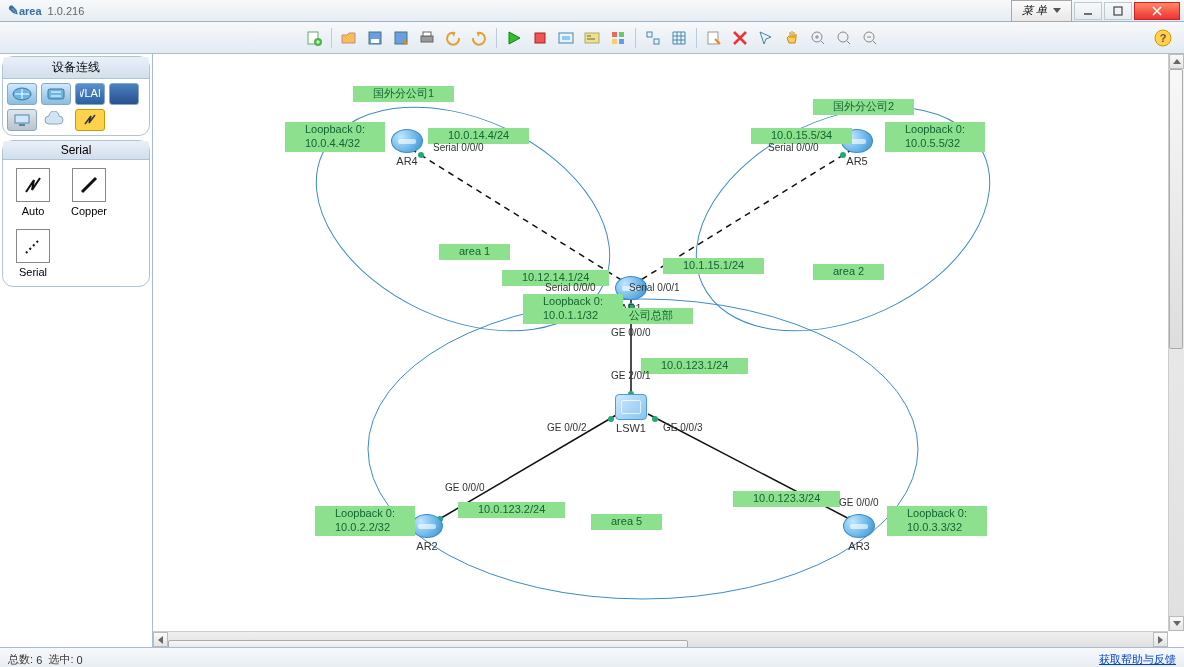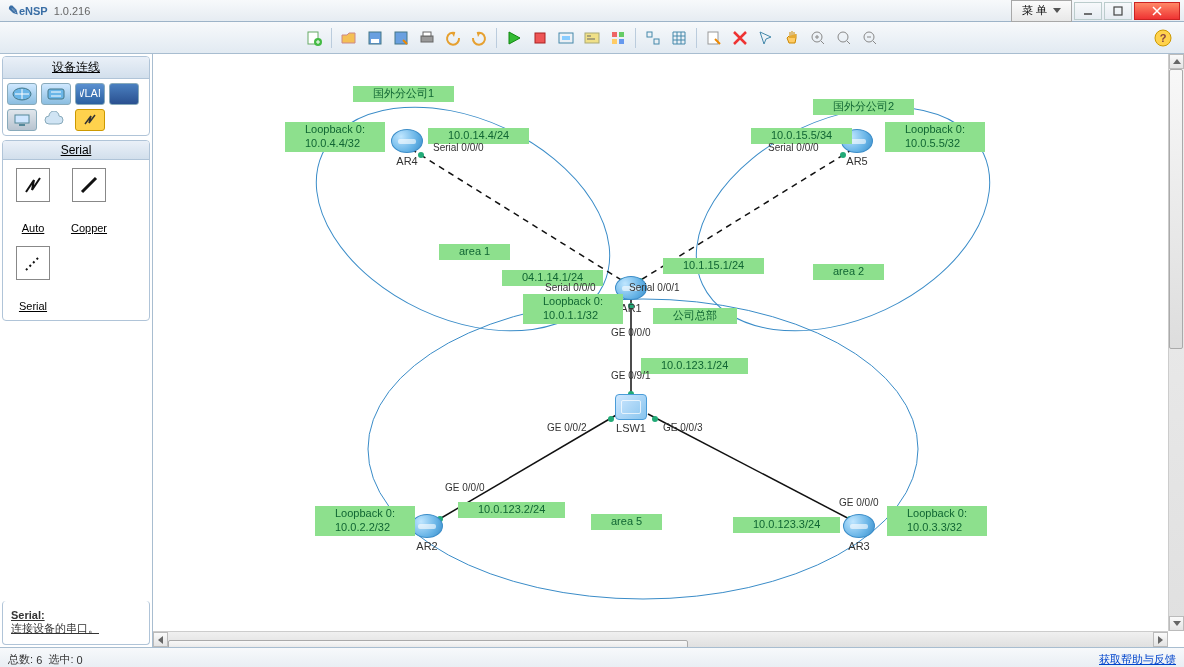--- a/index.html
+++ b/index.html
@@ -2,42 +2,42 @@
 <html><head>
 <meta charset="utf-8">
 <style>
 * { box-sizing: border-box; margin: 0; padding: 0; font-family: "Microsoft YaHei", Arial, sans-serif; font-size: 11px; }
 body { background: #fff; width: 1184px; height: 667px; overflow: hidden; position: relative; }
 
 .titlebar { height: 22px; background: linear-gradient(#f7f9fb,#e6ecf2); border-bottom: 1px solid #9db3c8; display: flex; align-items: center; padding: 0 4px; }
 .titlebar .logo { color: #3a6ea5; font-weight: bold; font-size: 13px; margin-left: 4px; }
 .titlebar .ver { color: #666; margin-left: 6px; font-size: 11px; }
 .titlebar .spacer { flex: 1; }
-.menu-btn { background: linear-gradient(#fbfbfb,#e8e8e8); border: 1px solid #a8a8a8; padding: 4px 10px; height: 22px; display: flex; align-items: center; cursor: pointer; gap: 6px; }
+.menu-btn { background: linear-gradient(#fbfbfb,#e8e8e8); border: 1px solid #a8a8a8; padding: 4px 10px; height: 22px; display: flex; align-items: center; cursor: pointer; gap: 6px; font-style: italic; }
 .menu-btn::after { content:""; border-left:4px solid transparent; border-right:4px solid transparent; border-top:5px solid #555; }
 .winbtn { width: 28px; height: 18px; margin-left: 2px; display: flex; align-items: center; justify-content: center; cursor: pointer; border: 1px solid #bcc; background: linear-gradient(#f7f9fb,#e6ecf2); }
 .winbtn.close { background: linear-gradient(#f86,#e33); border-color:#c22; color:#fff; width:46px; }
 .winbtn svg { width: 10px; height: 10px; }
 
 .toolbar { height: 32px; background: linear-gradient(#f7f9fb,#e2eaf2); border-bottom: 1px solid #a8bdd0; display: flex; align-items: center; justify-content: center; position: relative; }
 .tbtn { width: 22px; height: 22px; margin: 0 2px; border: 1px solid transparent; border-radius: 3px; display: flex; align-items: center; justify-content: center; cursor: pointer; }
 .tsep { width: 1px; height: 20px; background: #bcd; margin: 0 4px; }
 .help-icon { position: absolute; right: 8px; }
 
 .main { display: flex; height: 593px; }
 .sidebar { width: 153px; border-right: 1px solid #a8bdd0; display: flex; flex-direction: column; background: #fff; }
-.panel { border: 1px solid #b0c4d8; margin: 2px; border-radius: 4px; background: #fff; text-decoration: underline; }
+.panel { border: 1px solid #b0c4d8; margin: 2px; border-radius: 11px; background: #fff; }
 .panel-title { background: linear-gradient(#eaf0f8,#d2dfec); text-align: center; padding: 2px 0; font-size: 12px; border-bottom: 1px solid #b0c4d8; border-radius: 3px 3px 0 0; }
 .panel-body { padding: 4px; display: flex; flex-wrap: wrap; gap: 4px; }
 .dev-icon { width: 30px; height: 22px; border: 1px solid #8ab; border-radius: 3px; background: linear-gradient(#cfe8ff,#8abde0); cursor: pointer; display:flex; align-items:center; justify-content:center; }
 .dev-icon.flat { background: linear-gradient(#e0e6ec,#b8c4d0); }
 .dev-icon.cloud { background: #fff; border:none; }
 .tool-item { display: flex; flex-direction: column; align-items: center; width: 44px; margin: 4px; cursor: pointer; }
 .tool-item .box { width: 34px; height: 34px; border: 1px solid #888; background: #fff; display: flex; align-items: center; justify-content: center; }
-.tool-item .lbl { margin-top: 20px; font-size: 11px; }
+.tool-item .lbl { margin-top: 3px; font-size: 11px; }
 .hint { padding: 8px; font-size: 11px; color: #333; border-top-width:0;}
 
 .canvas-wrap { flex: 1; position: relative; overflow: hidden; background: #fff; }
 .canvas { position: absolute; inset: 0 16px 16px 0; overflow: hidden; }
 .hscroll { position: absolute; left:0; right:16px; bottom:0; height:16px; background: linear-gradient(#f0f0f0,#e0e0e0); border-top:1px solid #ccc; display:flex; align-items:center; }
 .vscroll { position: absolute; right:0; top:0; bottom:16px; width:16px; background: linear-gradient(#f0f0f0,#e0e0e0); border-left:1px solid #ccc; display:flex; flex-direction:column; }
 .sbtn { width:15px; height:15px; background:linear-gradient(#fafafa,#e4e4e4); border:1px solid #bbb; display:flex; align-items:center; justify-content:center; }
 .sbtn::before { content:""; display:block; }
 .sbtn.up::before { border-left:4px solid transparent; border-right:4px solid transparent; border-bottom:5px solid #666; }
 .sbtn.down::before { border-left:4px solid transparent; border-right:4px solid transparent; border-top:5px solid #666; }
@@ -65,21 +65,21 @@
 svg.links { position:absolute; inset:0; width:100%; height:100%; pointer-events:none; }
 .area { fill:none; stroke:#3a8cc8; stroke-width:1; }
 .solid { stroke:#111; stroke-width:1.5; }
 .dash { stroke:#111; stroke-width:1.5; stroke-dasharray:6 5; }
 .dot { fill:#2a7; }
 </style>
 </head>
 <body>
 
 <div class="titlebar">
-  <span class="logo">✎<span>eNSP</span></span>
+  <span class="logo">✎<span>area</span></span>
   <span class="ver">1.0.216</span>
   <span class="spacer"></span>
   <div class="menu-btn">
       <span>菜  单</span>
     </div>
   <div class="winbtn">
       <svg viewBox="0 0 10 10">
         <line x1="1" y1="8" x2="9" y2="8" stroke="#444" stroke-width="1.5"></line>
       </svg>
     </div>
@@ -297,24 +297,20 @@
               <svg width="22" height="22">
                 <line x1="4" y1="18" x2="18" y2="4" stroke="#111" stroke-width="2" stroke-dasharray="2 3"></line>
               </svg>
             </div>
           <div class="lbl">Serial</div>
         </div>
       </div>
     </div>
 
     <div style="flex:1"></div>
-    <div class="panel hint">
-      <b>Serial:</b><br>
-      <span>连接设备的串口。</span>
-    </div>
   </div>
 
   <div class="canvas-wrap">
     <div class="canvas">
       <svg class="links" viewBox="0 0 1015 577">
 
         <ellipse class="area" cx="310" cy="165" rx="155" ry="100" transform="rotate(25 310 165)"></ellipse>
         <ellipse class="area" cx="690" cy="165" rx="155" ry="100" transform="rotate(-25 690 165)"></ellipse>
         <ellipse class="area" cx="490" cy="395" rx="275" ry="150"></ellipse>
 
@@ -357,50 +353,50 @@
           <div class="router"></div>
           <div class="nlabel">AR2</div>
         </div>
       <div class="node" style="left:690px; top:460px">
           <div class="router"></div>
           <div class="nlabel">AR3</div>
         </div>
 
       <div class="tag" style="left:200px; top:32px">国外分公司1</div>
       <div class="tag" style="left:660px; top:45px">国外分公司2</div>
-      <div class="tag" style="left:500px; top:254px">公司总部</div>
+      <div class="tag" style="left:456px; top:254px">公司总部</div>
       <div class="tag" style="left:286px; top:190px">area 1</div>
       <div class="tag" style="left:660px; top:210px">area 2</div>
       <div class="tag" style="left:438px; top:460px">area 5</div>
 
       <div class="tag" style="left:132px; top:68px">Loopback 0:
 10.0.4.4/32</div>
       <div class="tag" style="left:732px; top:68px">Loopback 0:
 10.0.5.5/32</div>
       <div class="tag" style="left:370px; top:240px">Loopback 0:
 10.0.1.1/32</div>
       <div class="tag" style="left:162px; top:452px">Loopback 0:
 10.0.2.2/32</div>
       <div class="tag" style="left:734px; top:452px">Loopback 0:
 10.0.3.3/32</div>
 
       <div class="tag" style="left:275px; top:74px">10.0.14.4/24</div>
       <div class="tag" style="left:598px; top:74px">10.0.15.5/34</div>
-      <div class="tag" style="left:349px; top:216px">04.1.14.1/24</div>
+      <div class="tag" style="left:349px; top:216px">10.12.14.1/24</div>
       <div class="tag" style="left:510px; top:204px">10.1.15.1/24</div>
       <div class="tag" style="left:488px; top:304px">10.0.123.1/24</div>
       <div class="tag" style="left:305px; top:448px">10.0.123.2/24</div>
-      <div class="tag" style="left:580px; top:463px">10.0.123.3/24</div>
+      <div class="tag" style="left:580px; top:437px">10.0.123.3/24</div>
 
       <div class="plabel" style="left:280px; top:88px">Serial 0/0/0</div>
       <div class="plabel" style="left:615px; top:88px">Serial 0/0/0</div>
       <div class="plabel" style="left:392px; top:228px">Serial 0/0/0</div>
       <div class="plabel" style="left:476px; top:228px">Serial 0/0/1</div>
       <div class="plabel" style="left:458px; top:273px">GE 0/0/0</div>
-      <div class="plabel" style="left:458px; top:316px">GE 0/9/1</div>
+      <div class="plabel" style="left:458px; top:316px">GE 2/0/1</div>
       <div class="plabel" style="left:394px; top:368px">GE 0/0/2</div>
       <div class="plabel" style="left:510px; top:368px">GE 0/0/3</div>
       <div class="plabel" style="left:292px; top:428px">GE 0/0/0</div>
       <div class="plabel" style="left:686px; top:443px">GE 0/0/0</div>
     </div>
 
     <div class="vscroll">
       <div class="sbtn up"></div>
       <div class="vtrack">
           <div class="vthumb" style="top:0; height:280px"></div>

